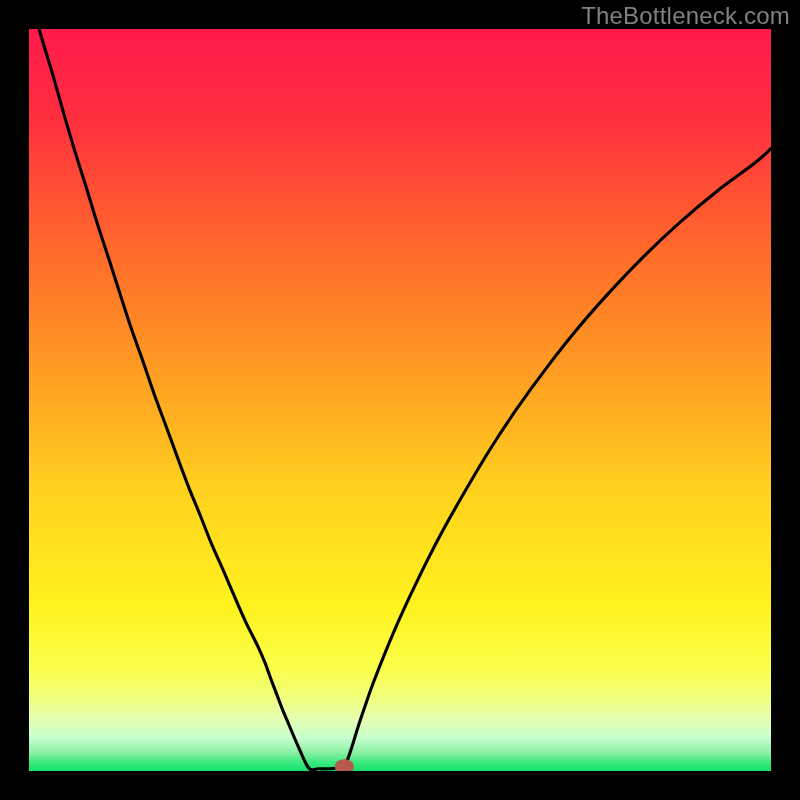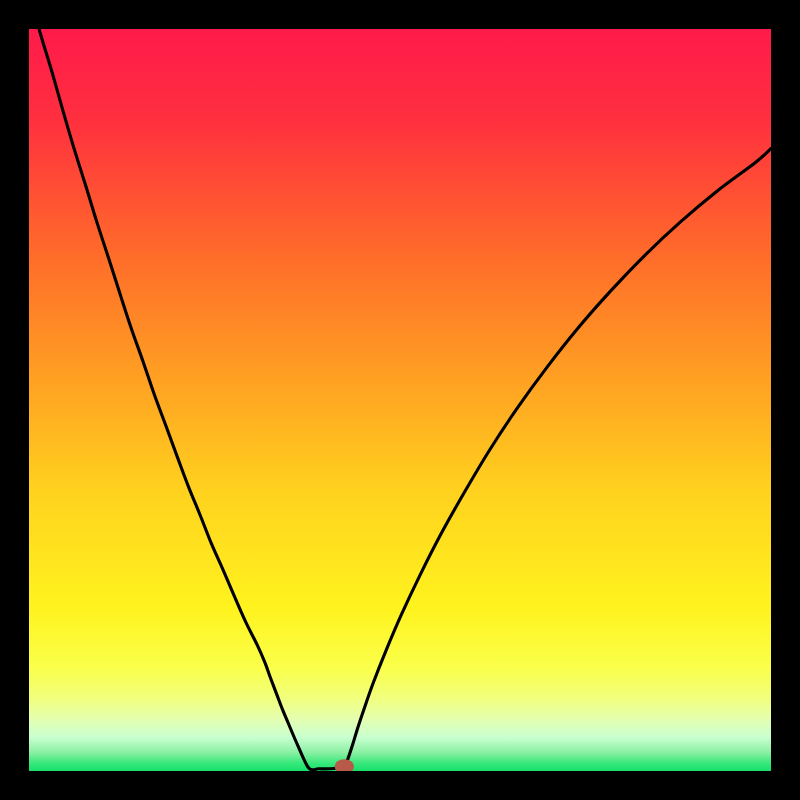--- a/index.html
+++ b/index.html
@@ -32,20 +32,21 @@
     left: 29px;
     top: 29px;
     width: 742px;
     height: 742px;
   }
 </style>
 </head>
 <body>
 
 <div class="frame">
+  <div class="watermark">TheBottleneck.com</div>
 
   <svg class="plot" viewBox="0 0 100 100" preserveAspectRatio="none">
     <defs>
       <linearGradient id="bg-grad" x1="0" y1="0" x2="0" y2="1">
           <stop offset="0%" stop-color="#ff1a4a"></stop>
           <stop offset="12%" stop-color="#ff2f3f"></stop>
           <stop offset="30%" stop-color="#ff6a2a"></stop>
           <stop offset="48%" stop-color="#ffa322"></stop>
           <stop offset="62%" stop-color="#ffd11e"></stop>
           <stop offset="78%" stop-color="#fff31e"></stop>

